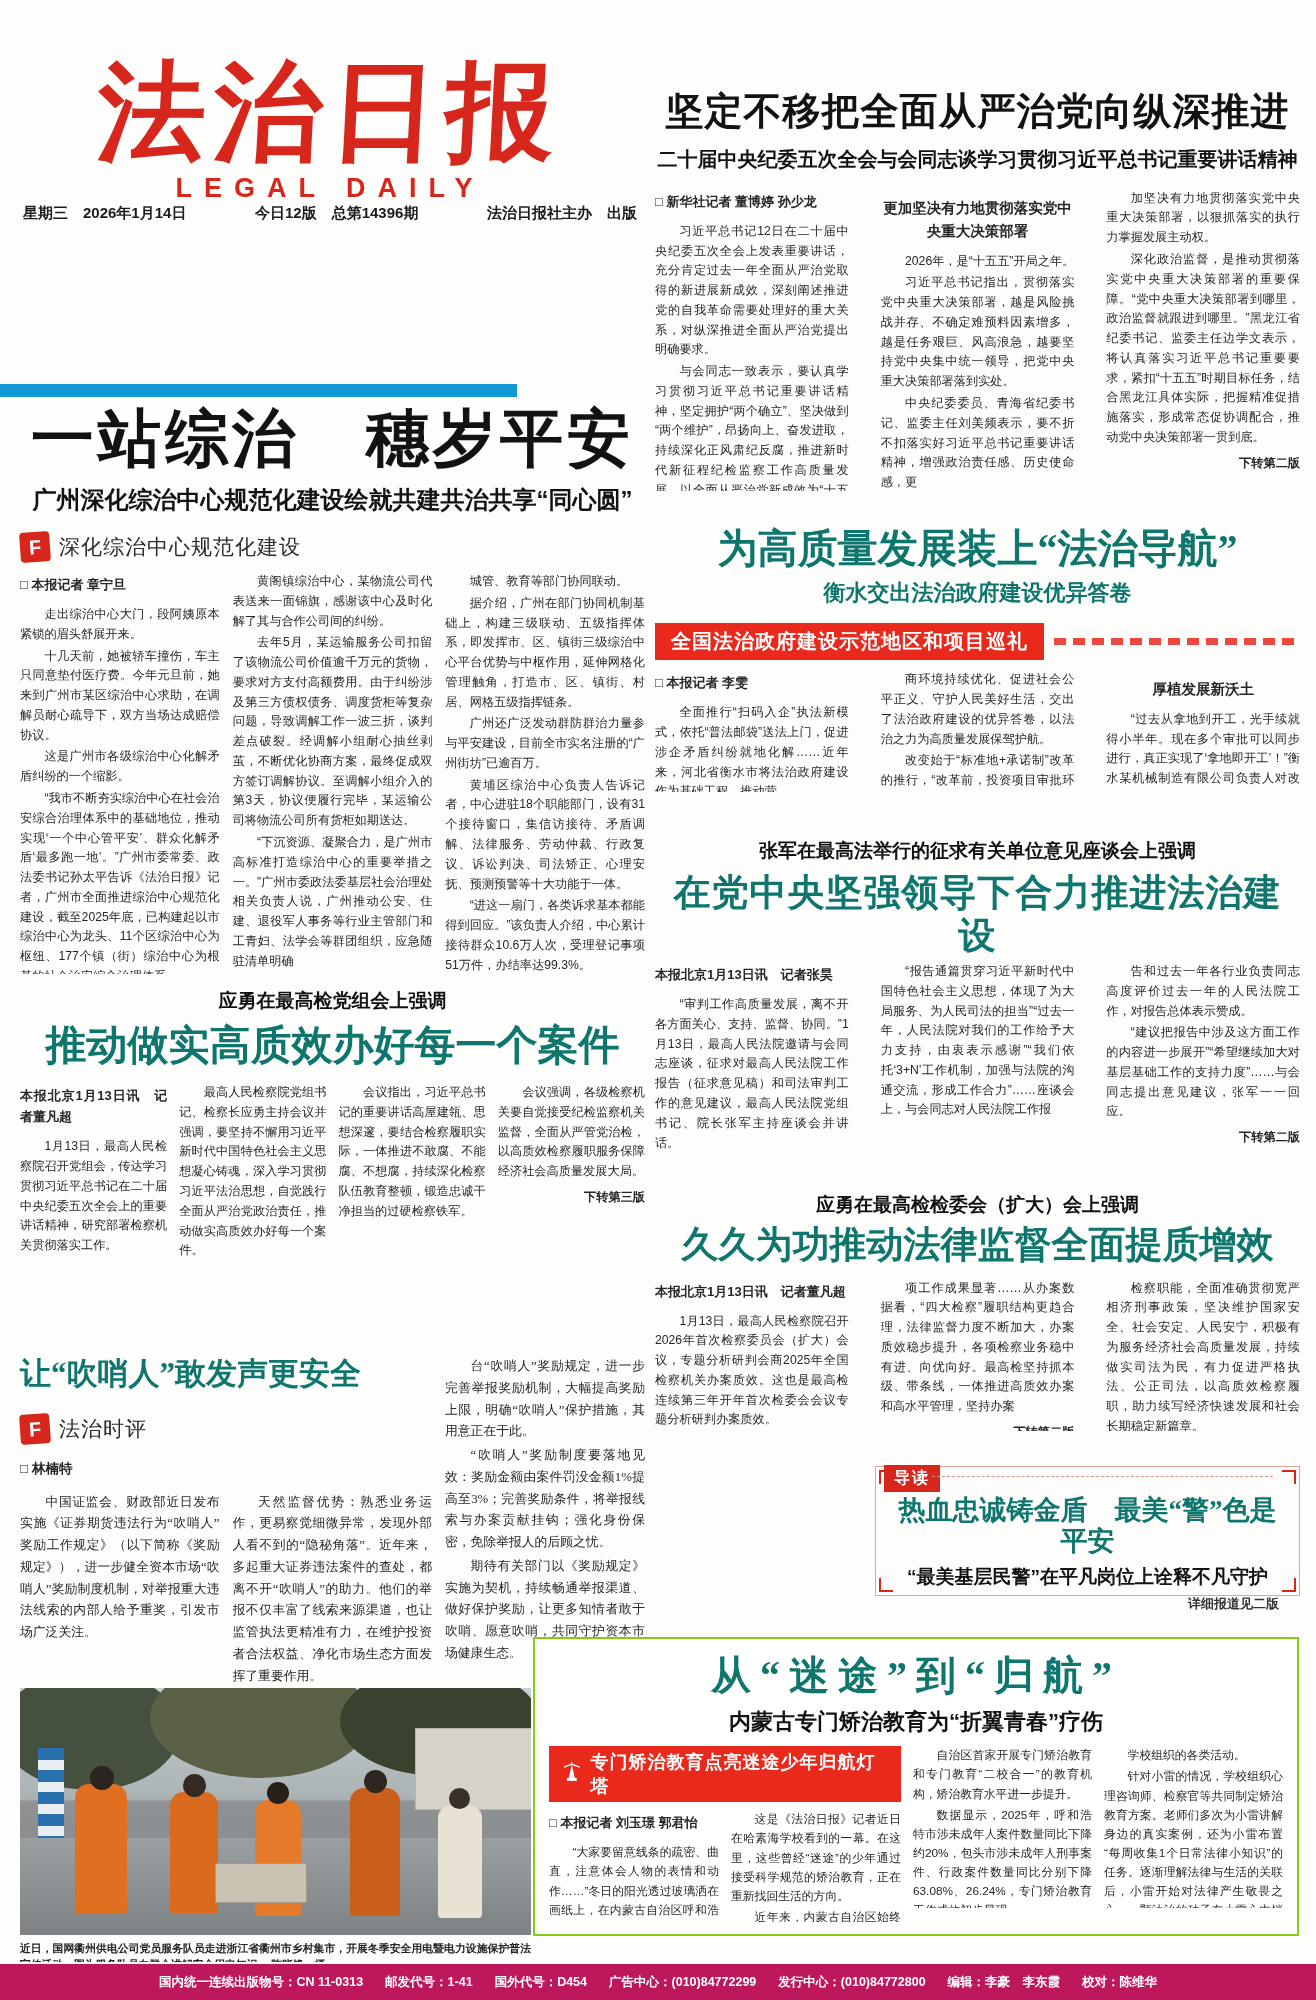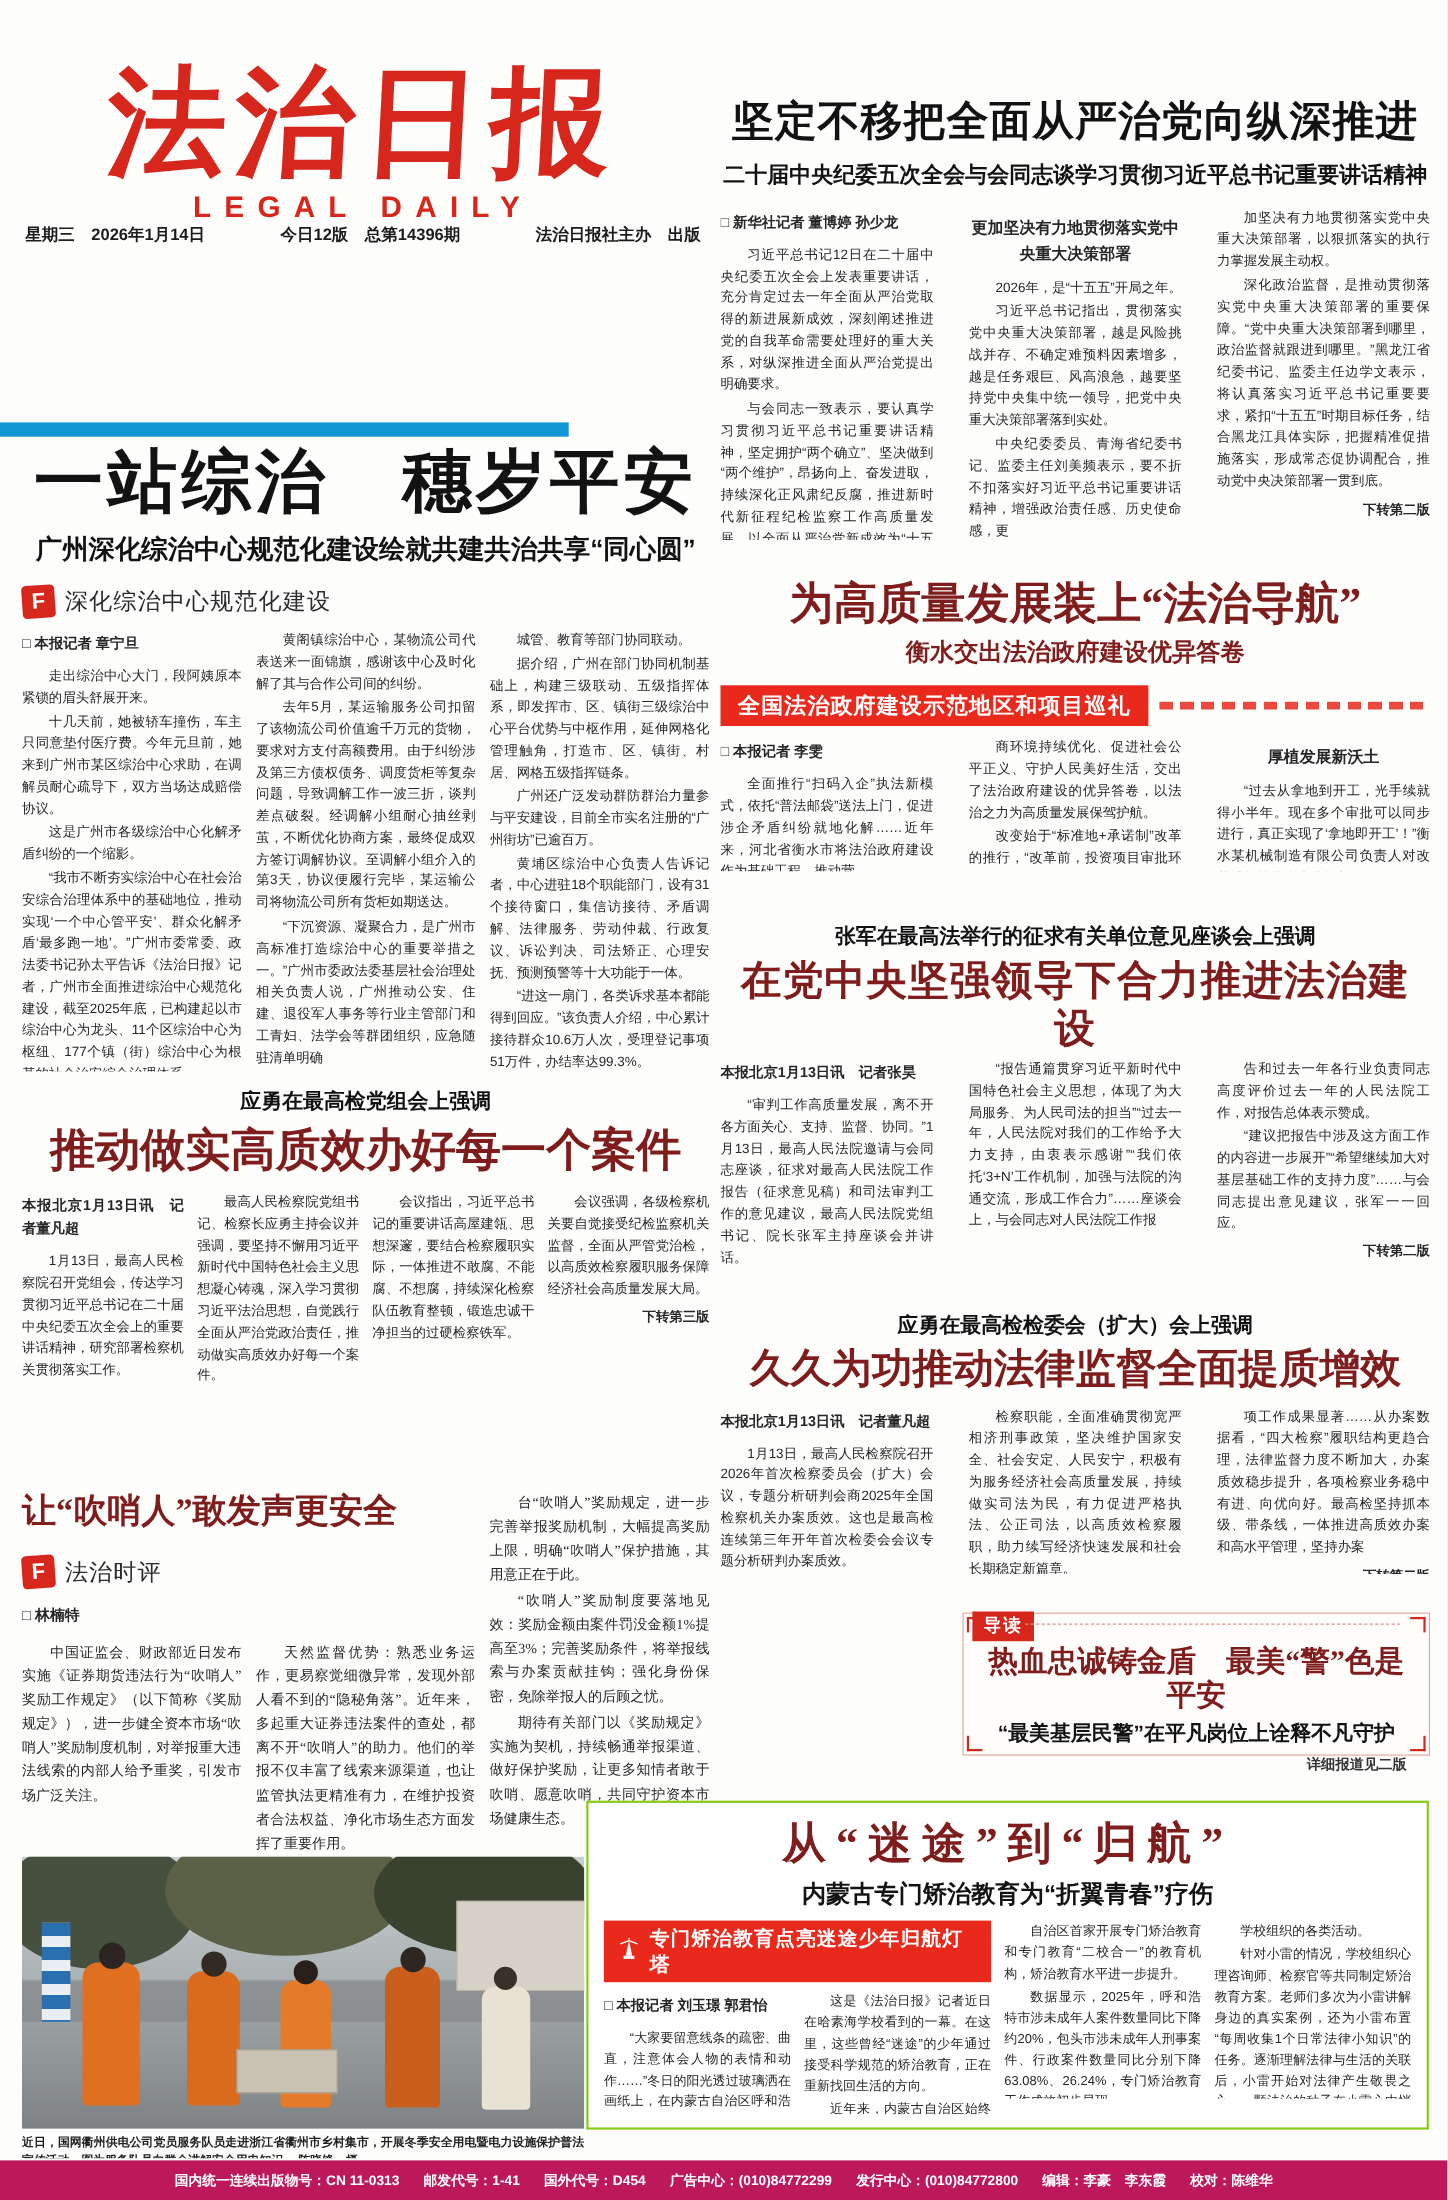--- a/index.html
+++ b/index.html
@@ -10,21 +10,21 @@
   
   .mast-title{font-family:"DejaVu Serif","Liberation Serif",serif;font-weight:900;color:#d7271d;
               font-size:108px;line-height:1.1;text-align:center;letter-spacing:8px;transform:skewX(-3deg);}
   .mast-en{color:#d7271d;font-weight:bold;font-size:27px;letter-spacing:12px;text-align:center;margin-top:2px;}
   .mast-info{display:flex;justify-content:space-between;font-size:15px;font-weight:bold;color:#1b1b1b;
              padding:0 8px;}
   .blue-bar{background:#1398d6;}
   
   .kicker{font-size:19px;font-weight:bold;text-align:center;color:#111;}
   .h-sans{font-family:"Liberation Sans",sans-serif;font-weight:900;color:#121212;text-align:center;line-height:1.15;}
-  .h-serif{font-family:"Liberation Serif","DejaVu Serif",serif;font-weight:900;color:#7f1d1d;text-align:center;line-height:1.15;}
+  .h-serif{font-family:"Liberation Serif","DejaVu Serif",serif;font-weight:900;color:#0f766e;text-align:center;line-height:1.15;}
   .cols{display:flex;gap:32px;overflow:hidden;}
   .col{flex:1;min-width:0;font-size:12.2px;line-height:1.62;text-align:justify;overflow:hidden;}
   .col p{margin:0 0 2px;text-indent:2em;}
   .col p.byline{text-indent:0;font-weight:bold;font-size:13px;margin:2px 0 10px;}
   .col p.colhead{text-indent:0;text-align:center;font-weight:bold;font-size:14.5px;margin:8px 0;}
   .col p.jump{text-indent:0;text-align:right;font-weight:bold;margin-top:6px;}
   .kaiti{font-family:"Liberation Serif","DejaVu Serif",serif;font-size:12.8px;line-height:1.7;}
   
   .tagrow{display:flex;align-items:center;gap:9px;}
   .cube{width:30px;height:30px;background:#d7271d;border-radius:4px;color:#fff;font-weight:900;
@@ -188,25 +188,25 @@
 
   <section class="abs" style="left:655px;top:1192px;width:645px;">
     <div class="kicker" style="font-size:19px;">应勇在最高检检委会（扩大）会上强调</div>
     <h1 class="h-serif" style="font-size:37px;margin:6px 0 0;">久久为功推动法律监督全面提质增效</h1>
     <div class="cols" style="margin-top:12px;height:152px;">
       <div class="col">
           <p class="byline">本报北京1月13日讯　记者董凡超</p>
           <p>1月13日，最高人民检察院召开2026年首次检察委员会（扩大）会议，专题分析研判会商2025年全国检察机关办案质效。这也是最高检连续第三年开年首次检委会会议专题分析研判办案质效。</p>
         </div>
       <div class="col">
-          <p>检察职能，全面准确贯彻宽严相济刑事政策，坚决维护国家安全、社会安定、人民安宁，积极有为服务经济社会高质量发展，持续做实司法为民，有力促进严格执法、公正司法，以高质效检察履职，助力续写经济快速发展和社会长期稳定新篇章。</p>
-        </div>
-      <div class="col">
           <p>项工作成果显著……从办案数据看，“四大检察”履职结构更趋合理，法律监督力度不断加大，办案质效稳步提升，各项检察业务稳中有进、向优向好。最高检坚持抓本级、带条线，一体推进高质效办案和高水平管理，坚持办案</p>
           <p class="jump">下转第二版</p>
+        </div>
+      <div class="col">
+          <p>检察职能，全面准确贯彻宽严相济刑事政策，坚决维护国家安全、社会安定、人民安宁，积极有为服务经济社会高质量发展，持续做实司法为民，有力促进严格执法、公正司法，以高质效检察履职，助力续写经济快速发展和社会长期稳定新篇章。</p>
         </div>
     </div>
   </section>
 
   <section class="abs" style="left:20px;top:1356px;width:625px;display:flex;gap:13px;">
     <div style="width:412px;">
       <h1 class="h-serif" style="font-size:31px;margin:0;text-align:left;">让“吹哨人”敢发声更安全</h1>
       <div class="tagrow" style="margin-top:22px;">
         <span class="cube">F</span>
         <span class="tagtext">法治时评</span>

